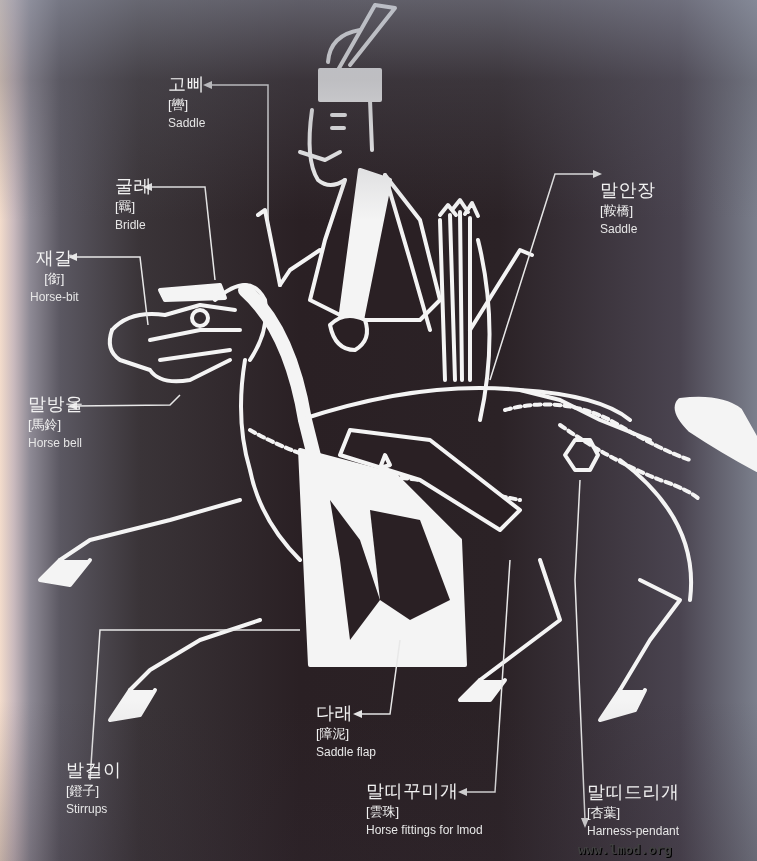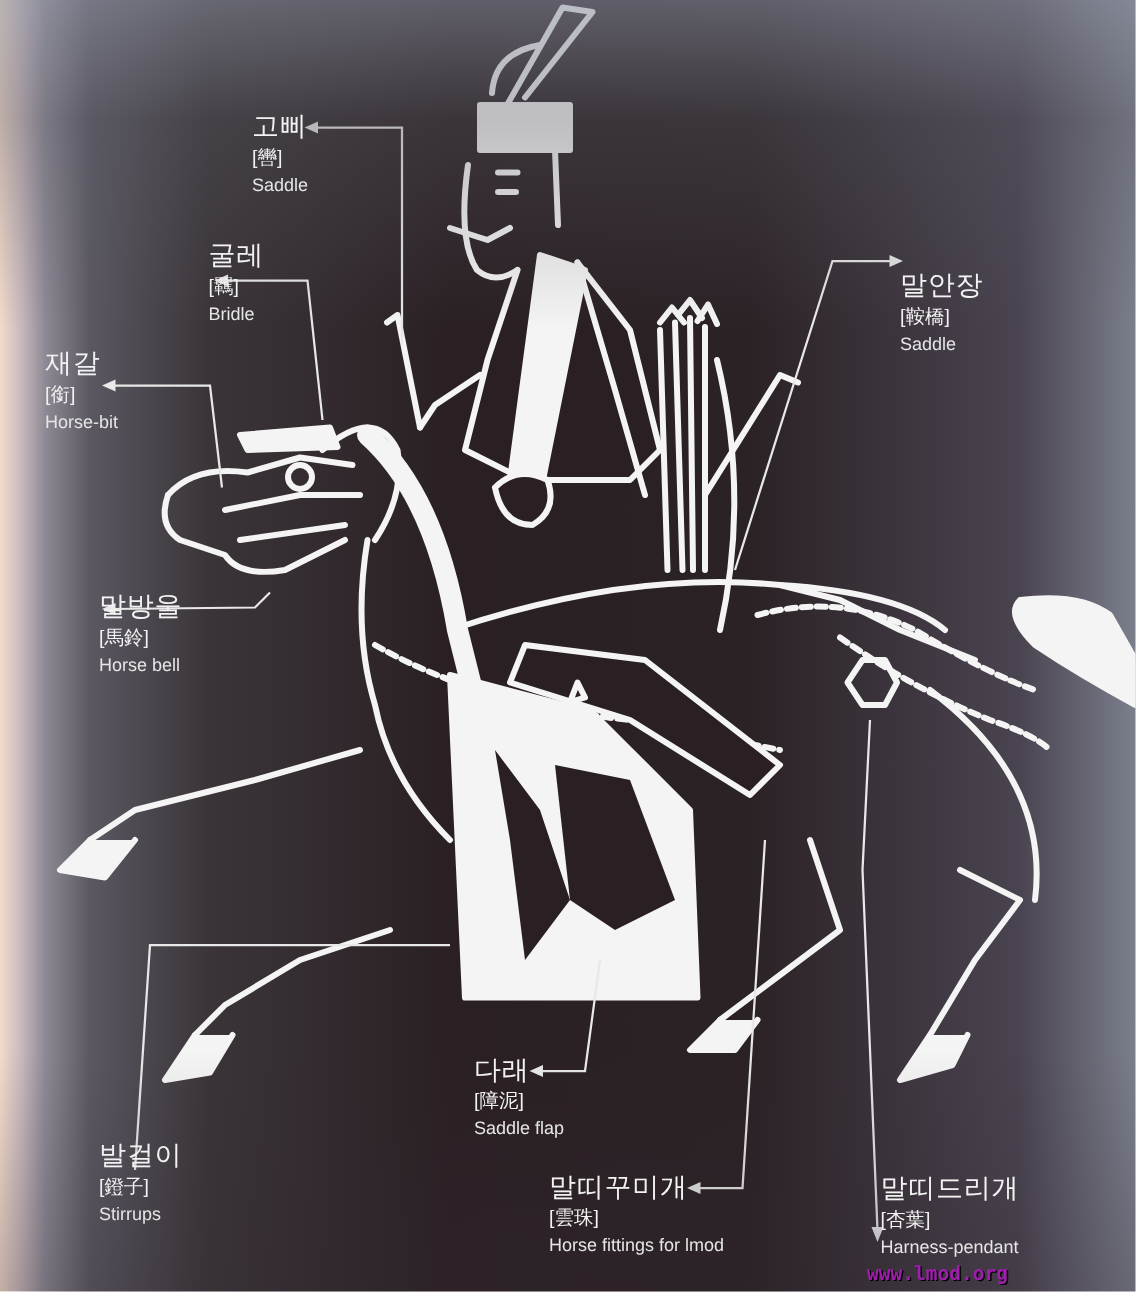--- a/index.html
+++ b/index.html
@@ -11,21 +11,21 @@
   .shade {
     position:absolute; inset:0;
     background: linear-gradient(180deg, rgba(140,145,160,0.55) 0px, rgba(90,90,100,0.35) 80px, rgba(40,30,34,0) 220px, rgba(30,20,24,0) 700px, rgba(50,40,50,0.25) 861px);
     pointer-events:none;
   }
   .art { position:absolute; left:0; top:0; width:757px; height:861px; }
   .label { position:absolute; color:#f2f2f2; line-height:1.15; }
   .label .ko { font-weight:normal; font-size:18px; letter-spacing:0.5px; }
   .label .hanja { font-size:13px; margin-top:3px; }
   .label .en { font-size:12px; margin-top:4px; color:#e6e6e6; }
-  .watermark { position:absolute; color:#a21caf; font-family:"DejaVu Sans Mono", monospace; font-weight:bold; font-size:13px; text-shadow:1px 1px 0 #000; }
+  .watermark { position:absolute; color:#404040; font-family:"DejaVu Sans Mono", monospace; font-weight:bold; font-size:13px; text-shadow:1px 1px 0 #000; }
 </style>
 </head>
 <body>
 
 <svg class="art" viewBox="0 0 757 861" xmlns="http://www.w3.org/2000/svg">
   <g fill="none" stroke="#f4f4f4" stroke-width="4" stroke-linecap="round" stroke-linejoin="round">
 
     <path d="M338 70 L375 5 L395 8 L350 65"></path>
     <path d="M328 62 Q330 35 360 30"></path>
 
@@ -111,31 +111,31 @@
     <path d="M585 828 L581 818 L589 818 Z"></path>
   </g>
 </svg>
 <div class="shade"></div>
 
 <div class="label" style="left:168px; top:74px;">
   <div class="ko">고삐</div>
   <div class="hanja">[轡]</div>
   <div class="en">Saddle</div>
 </div>
-<div class="label" style="left:115px; top:160px;margin-left:24px;">
+<div class="label" style="left:115px; top:176px;">
   <div class="ko">굴레</div>
   <div class="hanja">[羈]</div>
   <div class="en">Bridle</div>
 </div>
-<div class="label" style="left:30px; top:232px;">
+<div class="label" style="left:30px; top:248px;text-align:center;">
   <div class="ko">재갈</div>
   <div class="hanja">[銜]</div>
   <div class="en">Horse-bit</div>
 </div>
-<div class="label" style="left:28px; top:394px;margin-left:38px;">
+<div class="label" style="left:28px; top:394px;">
   <div class="ko">말방울</div>
   <div class="hanja">[馬鈴]</div>
   <div class="en">Horse bell</div>
 </div>
 <div class="label" style="left:600px; top:180px;">
   <div class="ko">말안장</div>
   <div class="hanja">[鞍橋]</div>
   <div class="en">Saddle</div>
 </div>
 <div class="label" style="left:316px; top:703px;">

